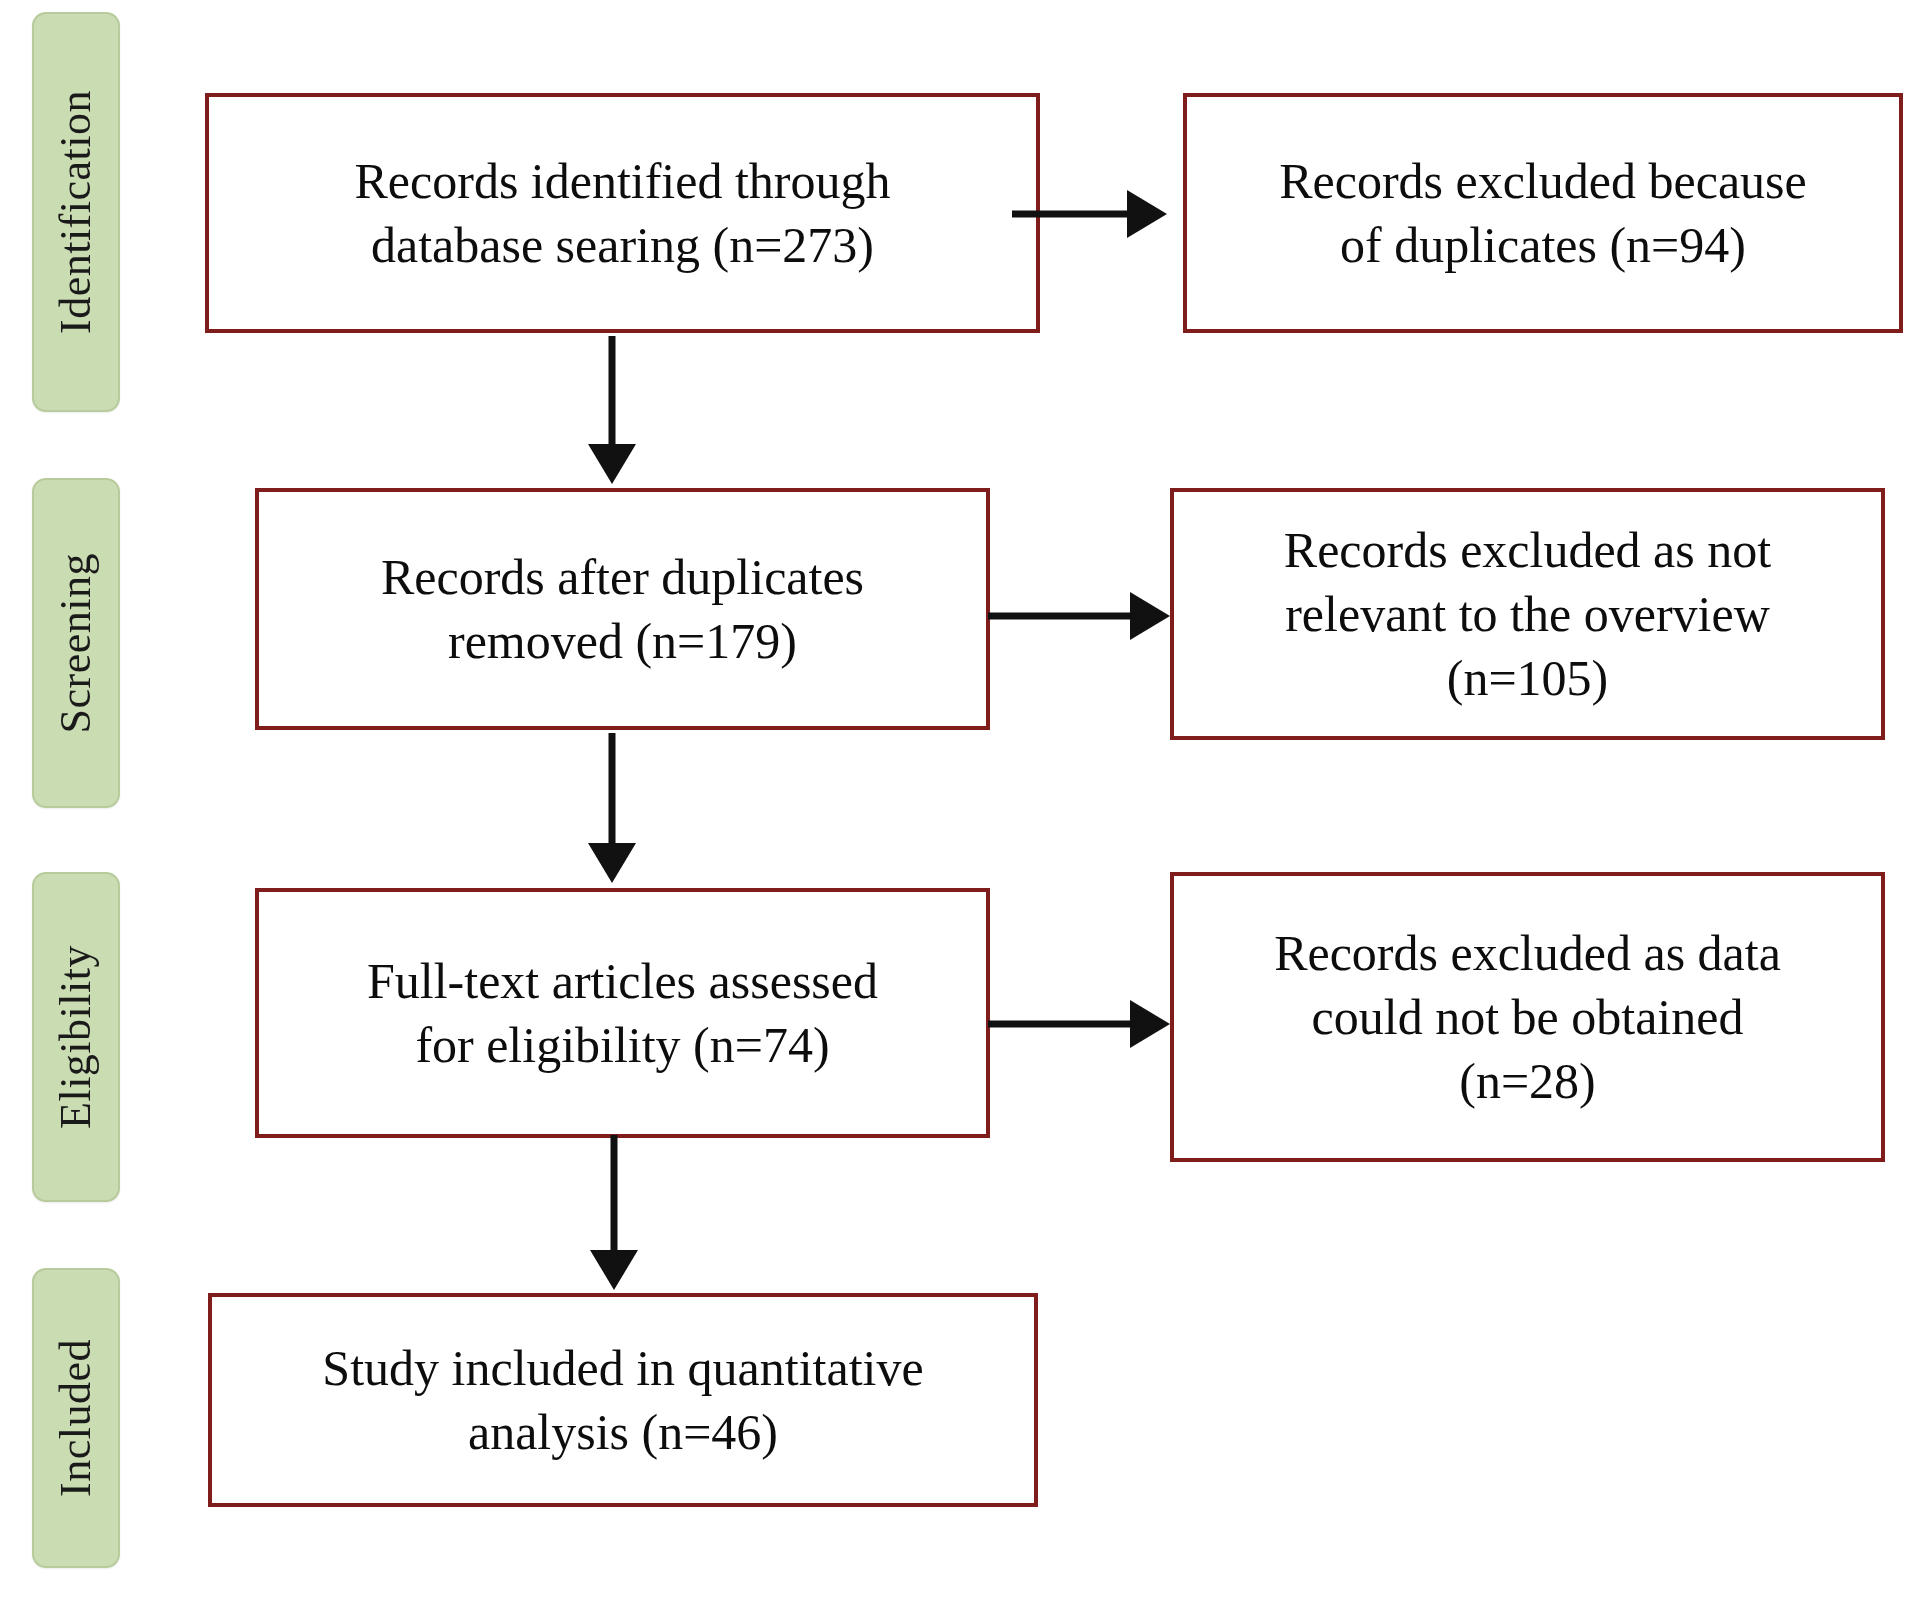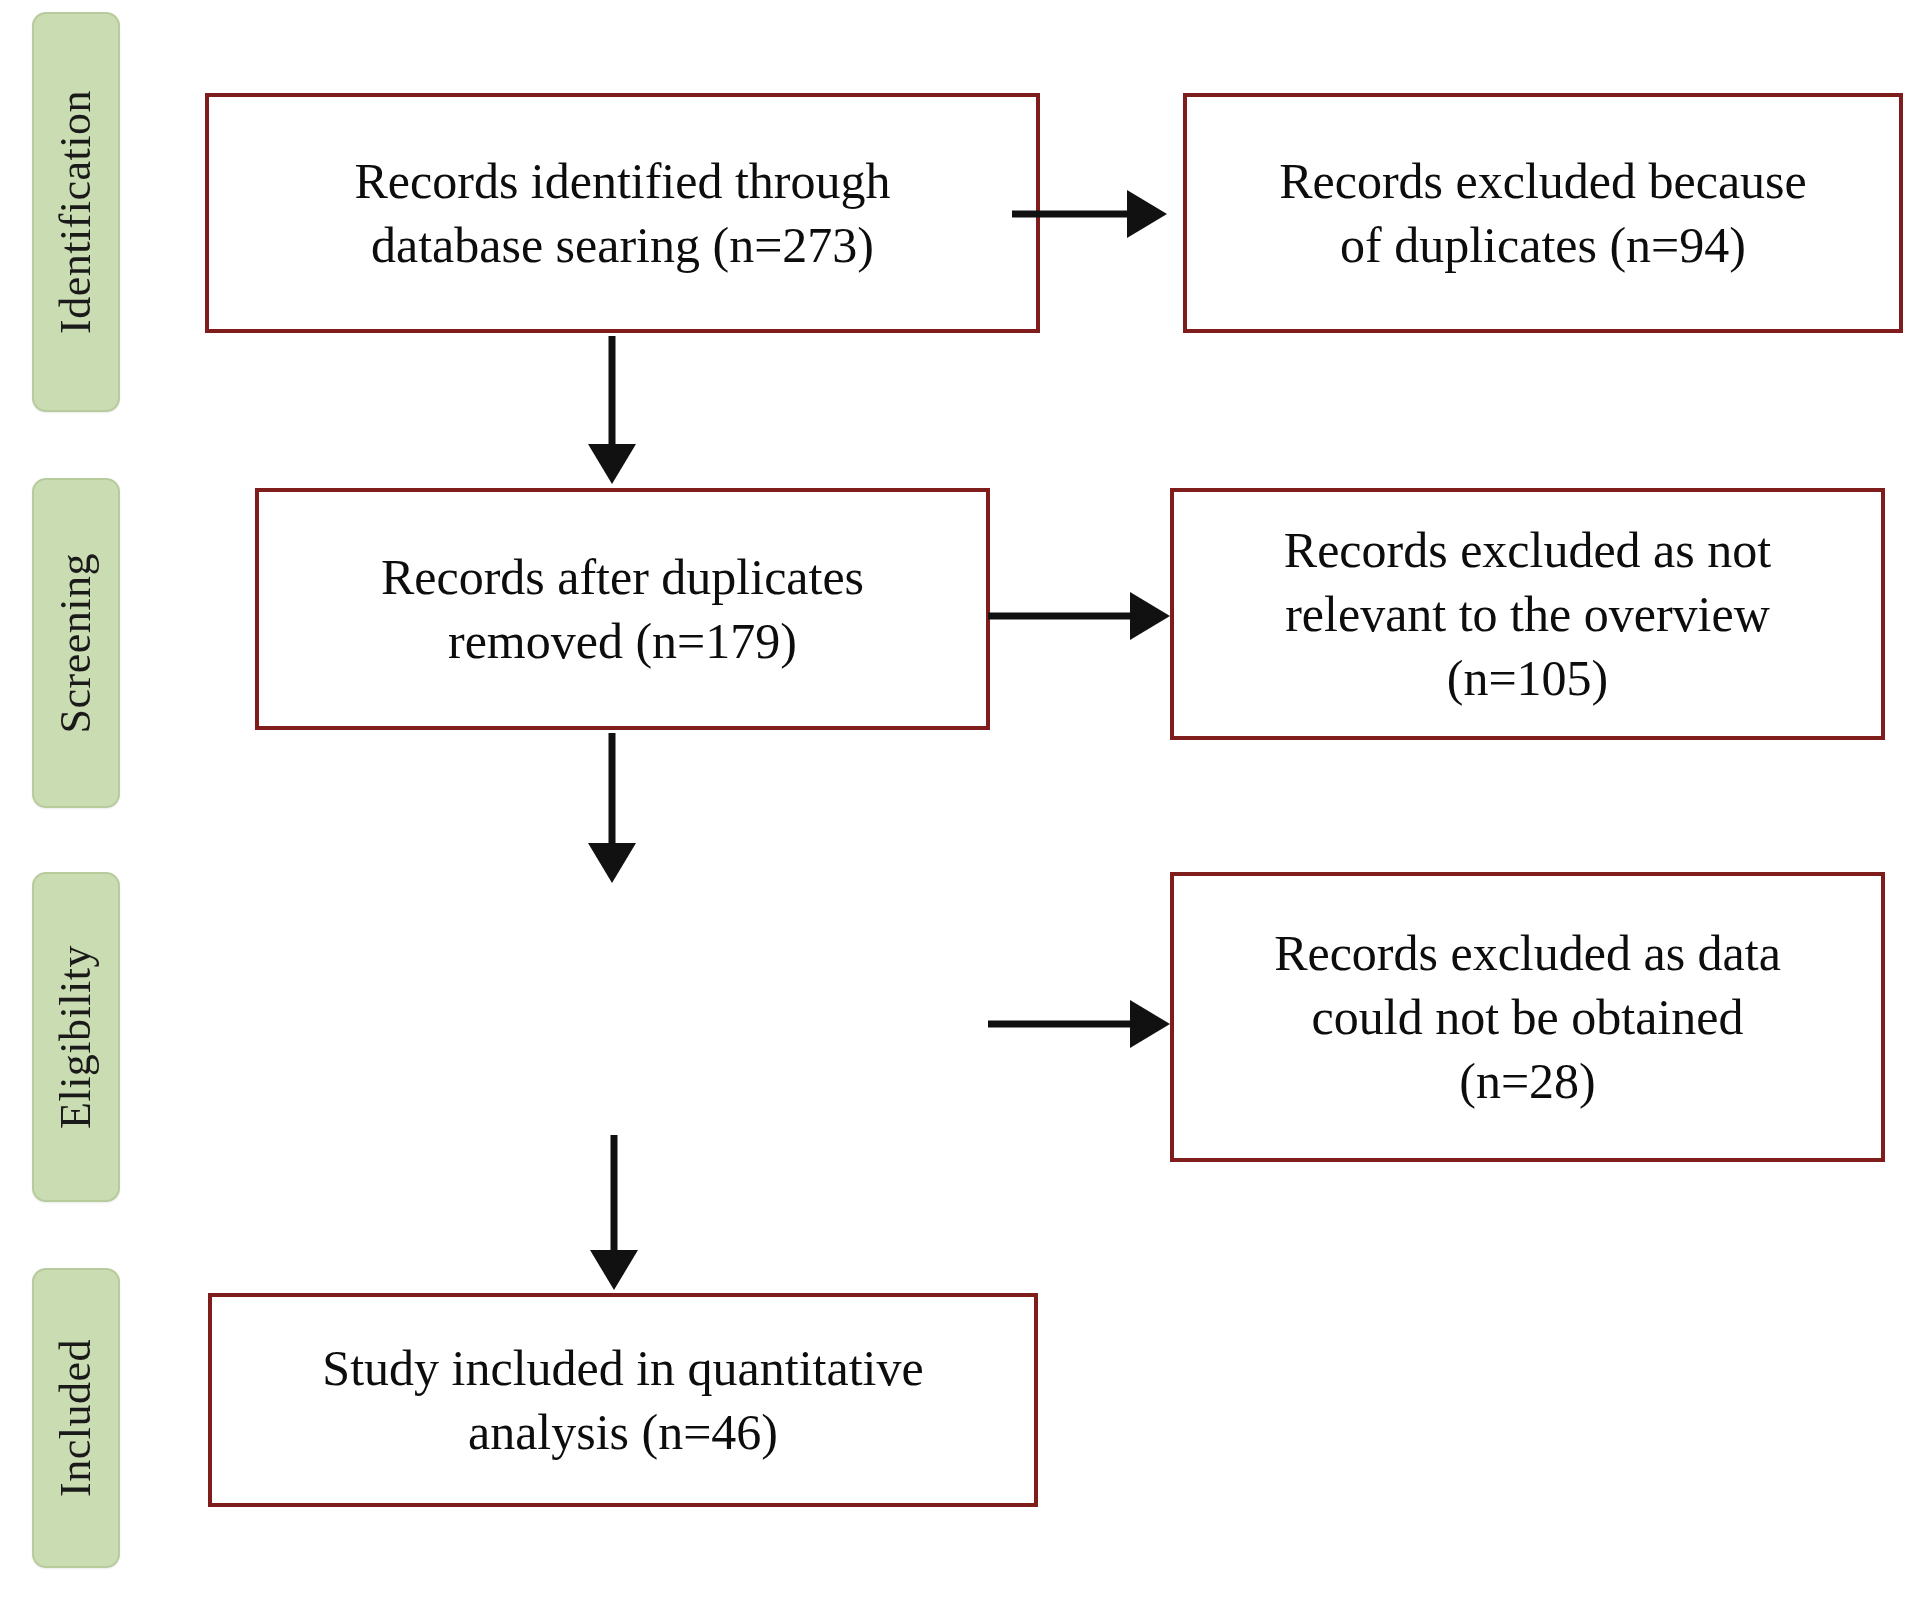--- a/index.html
+++ b/index.html
@@ -169,20 +169,26 @@
   <div class="arrow-h" style="left:988px; top:592px; width:182px; height:48px;">
     <div class="shaft" style="width:152px;"></div>
     <div class="head"></div>
   </div>
 
   <div class="arrow-v" style="left:588px; top:733px; width:48px; height:150px;">
     <div class="shaft" style="height:112px;"></div>
     <div class="head"></div>
   </div>
 
+  <div class="flow-box" style="left:255px; top:888px; width:735px; height:250px;">
+    <div class="boxtext">
+      <span>Full-text articles assessed</span><br>
+      <span>for eligibility (n=74)</span>
+    </div>
+  </div>
 
   <div class="flow-box" style="left:1170px; top:872px; width:715px; height:290px;">
     <div class="boxtext">
       <span>Records excluded as data</span><br>
       <span>could not be obtained</span><br>
       <span>(n=28)</span>
     </div>
   </div>
 
   <div class="arrow-h" style="left:988px; top:1000px; width:182px; height:48px;">

